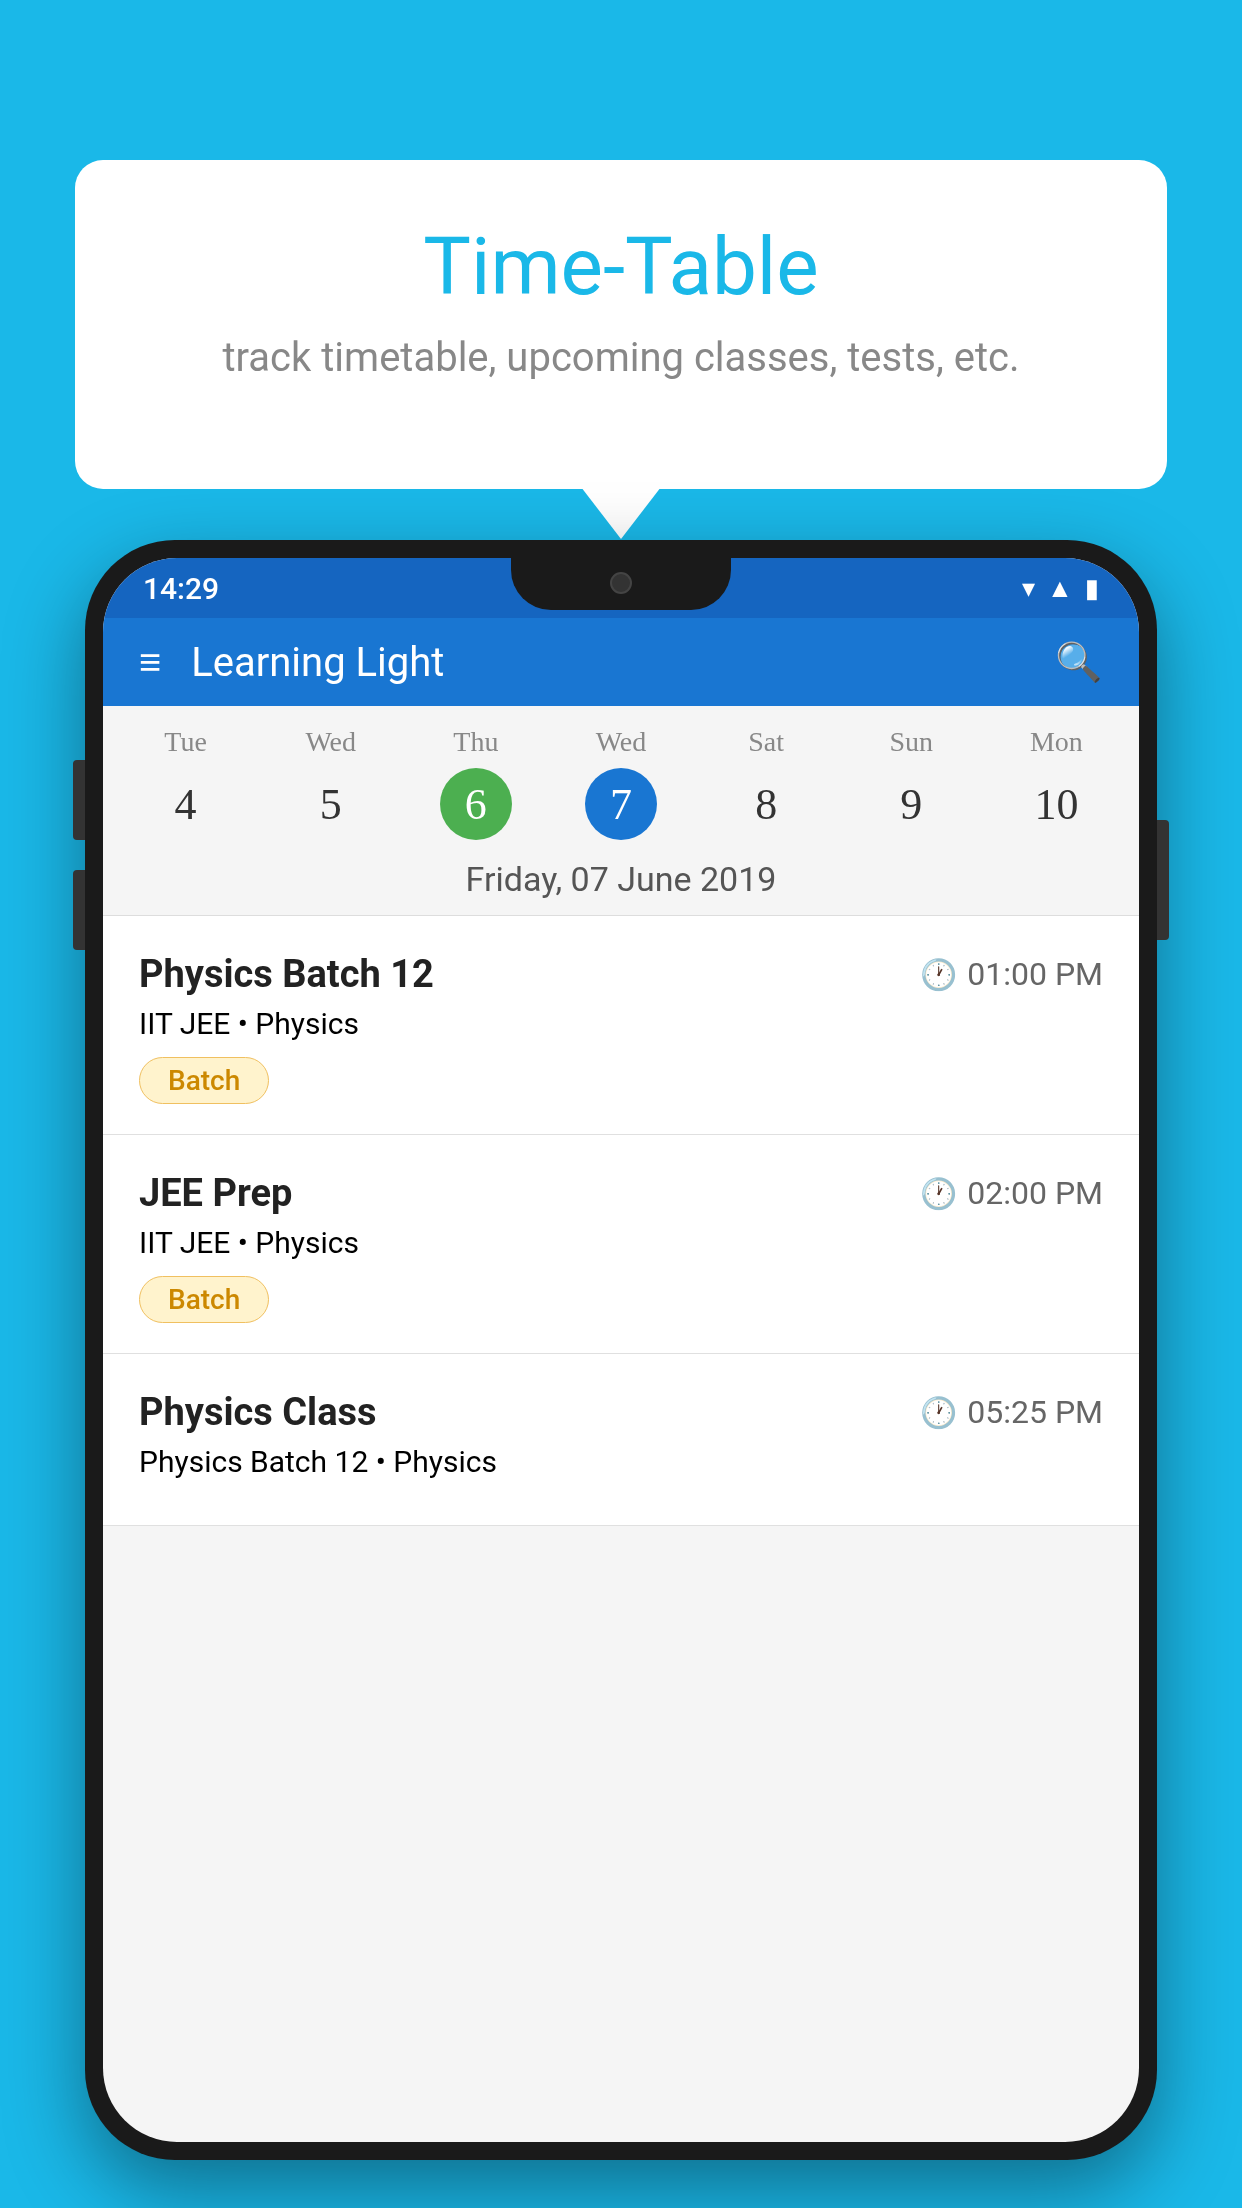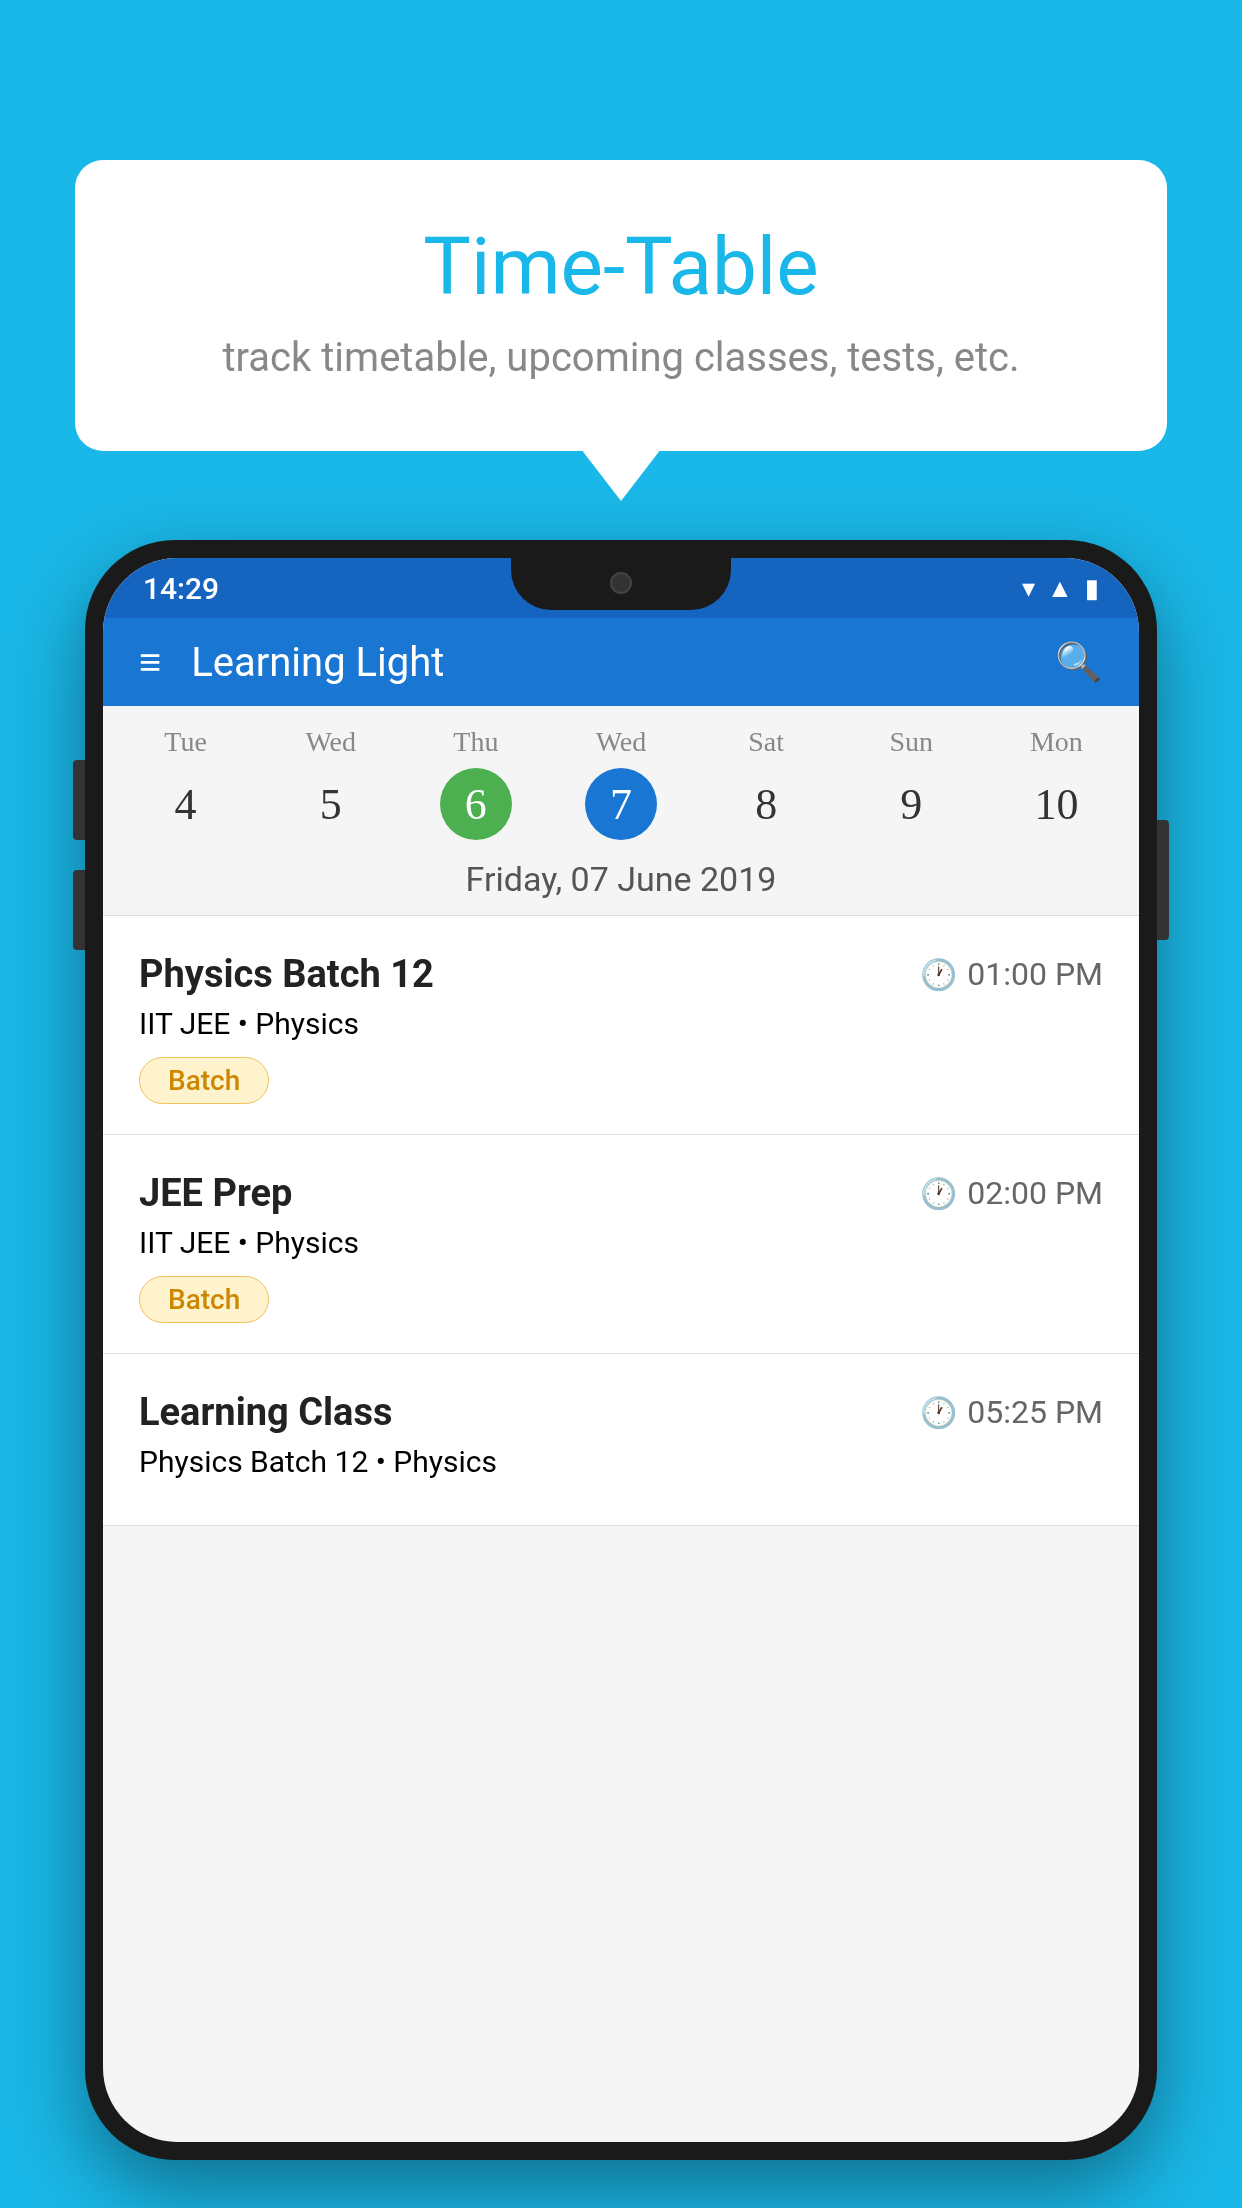--- a/index.html
+++ b/index.html
@@ -15,21 +15,21 @@
     }
 
     
     .speech-bubble {
       position: absolute;
       top: 160px;
       left: 75px;
       right: 75px;
       background: white;
       border-radius: 28px;
-      padding: 60px 60px 70px 60px;
+      padding: 60px 60px 108px 60px;
       text-align: center;
     }
     .speech-bubble::after {
       content: '';
       position: absolute;
       bottom: -50px;
       left: 50%;
       transform: translateX(-50%);
       width: 0;
       height: 0;
@@ -375,21 +375,21 @@
               <span class="clock-icon">🕐</span>
               <span>02:00 PM</span>
             </span>
           </div>
           <div class="schedule-item-sub">IIT JEE • Physics</div>
           <span class="batch-badge">Batch</span>
         </div>
 
         <div class="schedule-item">
           <div class="schedule-item-header">
-            <span class="schedule-item-name">Learning Class</span>
+            <span class="schedule-item-name">Physics Class</span>
             <span class="schedule-item-time">
               <span class="clock-icon">🕐</span>
               <span>05:25 PM</span>
             </span>
           </div>
           <div class="schedule-item-sub">Physics Batch 12 • Physics</div>
         </div>
 
       </div>
     </div>

